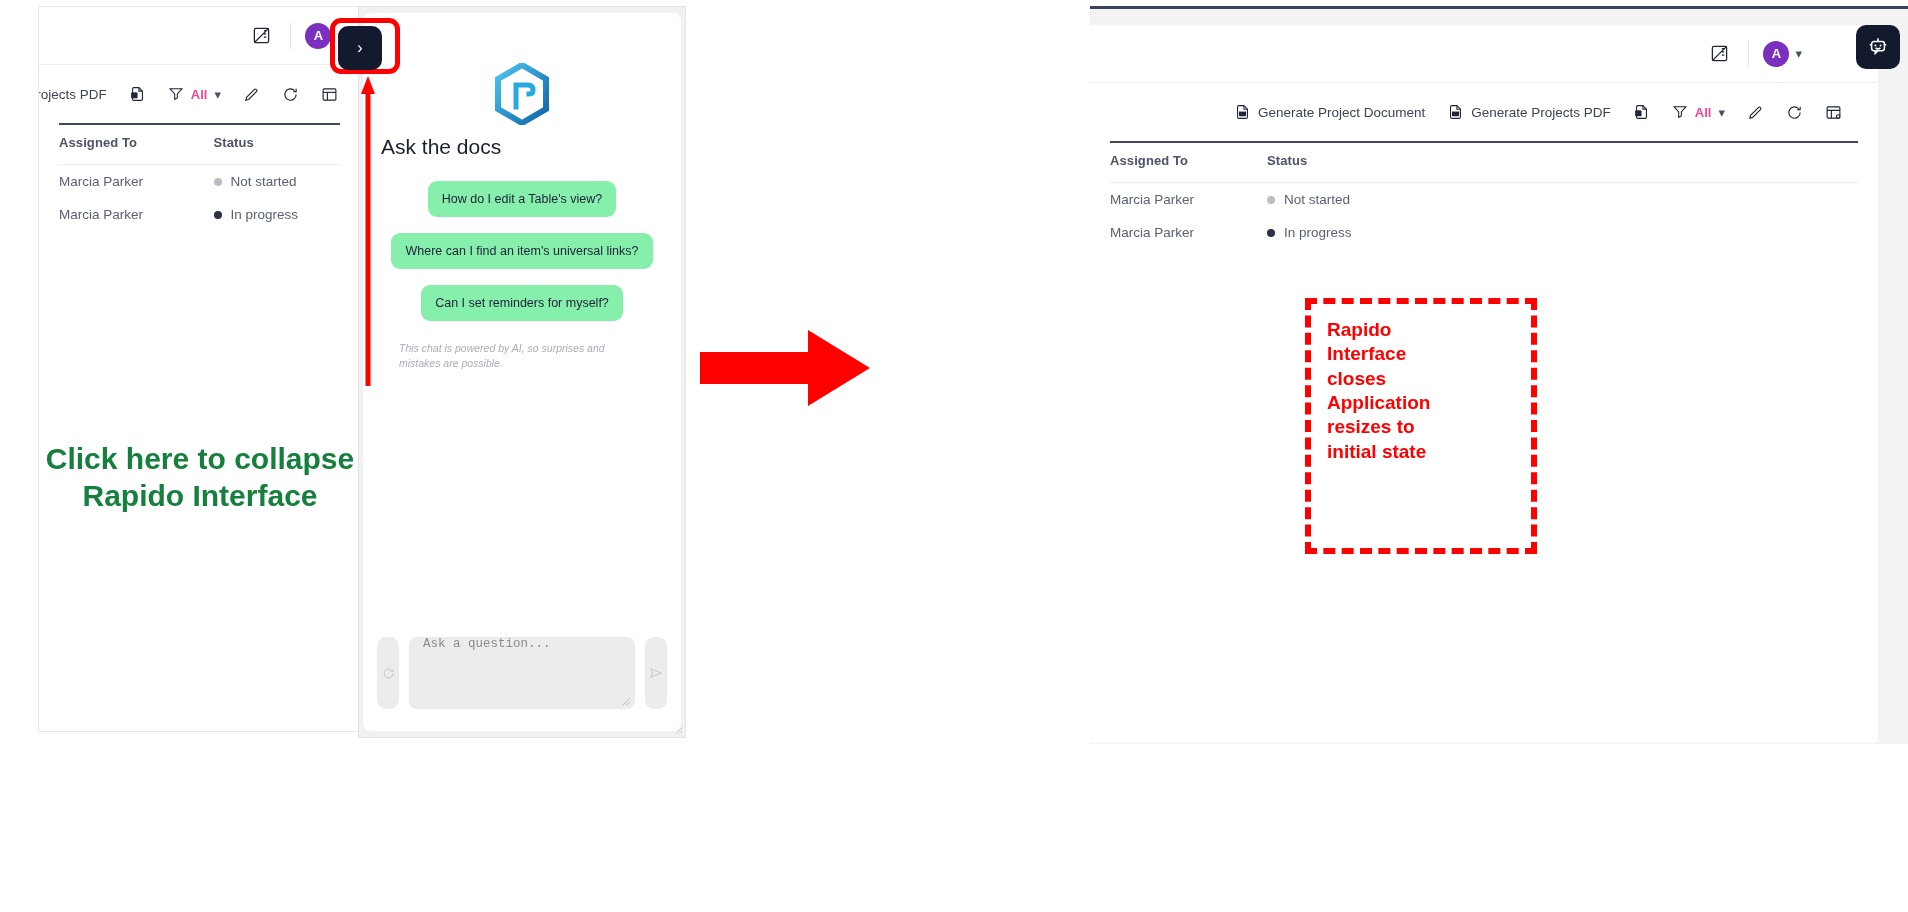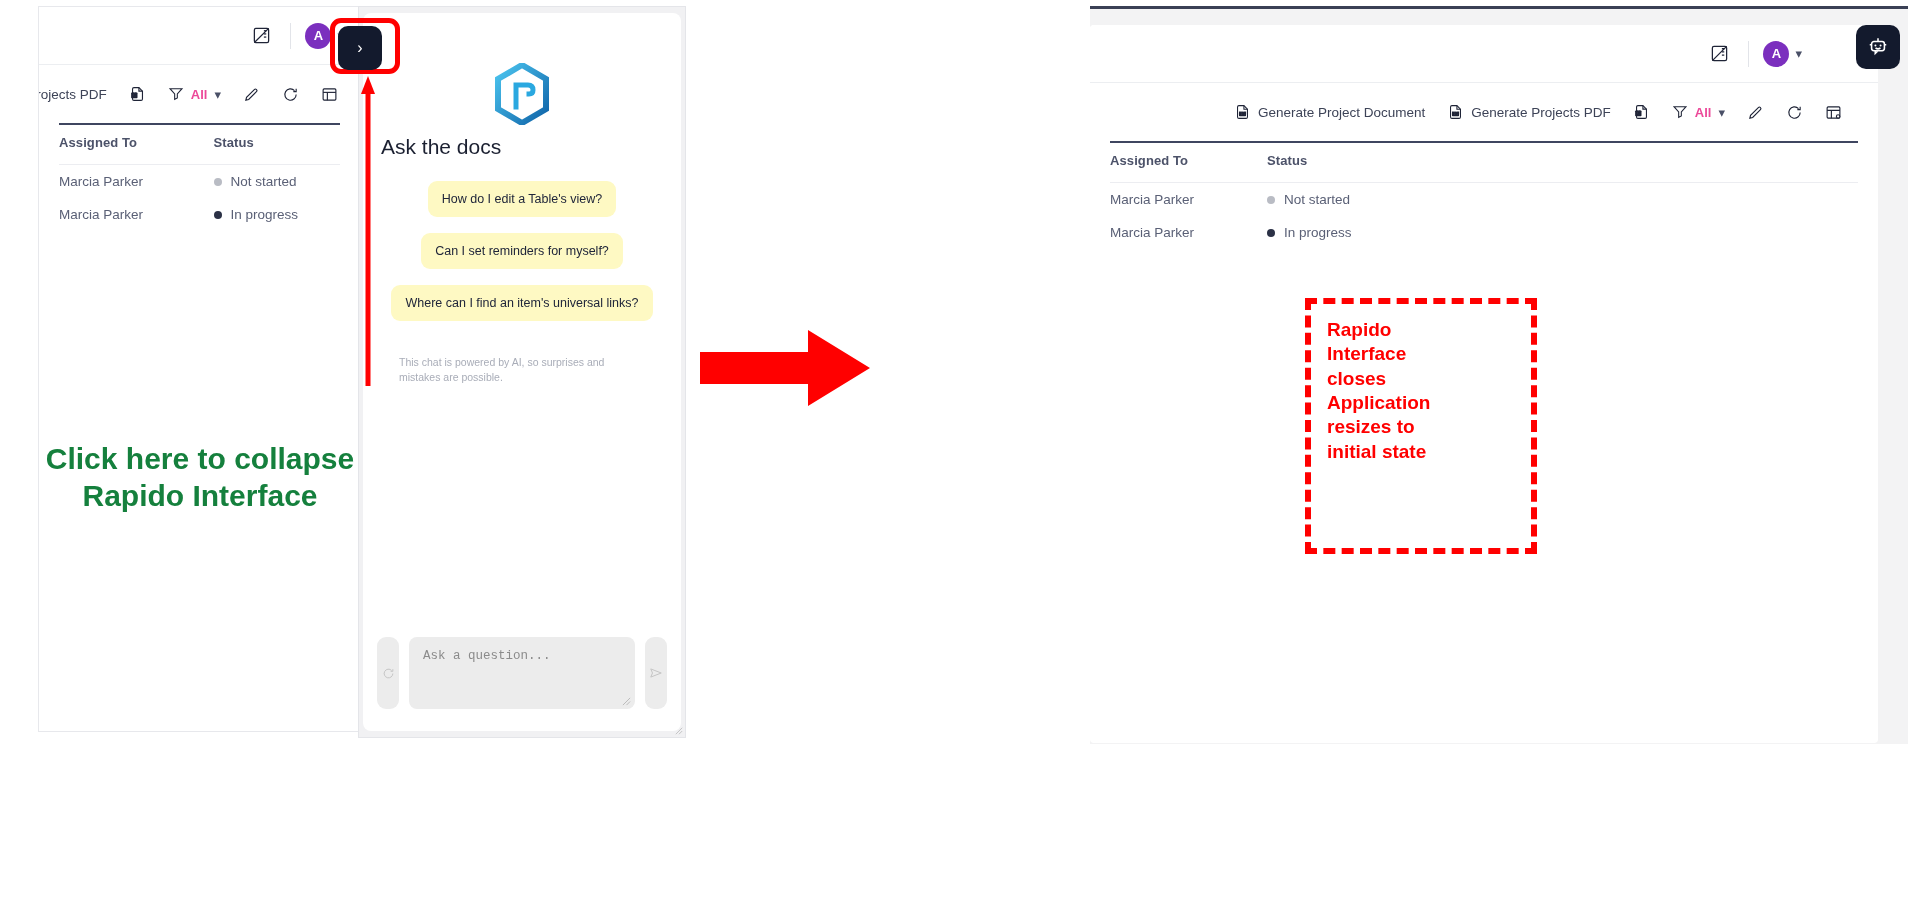--- a/index.html
+++ b/index.html
@@ -92,35 +92,35 @@
   .rapido-logo { margin:26px auto 10px auto; width:56px;height:62px; }
   .chat-title {
     font-size:21px;color:#1b2031;font-weight:400;margin-top:6px;
     font-family:"Liberation Sans",sans-serif;
   }
   .chat-sub {
     margin-top:60px;font-size:13.5px;font-weight:700;color:#2a3045;line-height:1.35;
   }
   .chips { margin-top:22px;display:flex;flex-direction:column;align-items:center;gap:16px; }
   .chip {
-    background:#fef9c3;color:#20263a;border-radius:9px;
+    background:#86efac;color:#20263a;border-radius:9px;
     padding:11px 14px;font-size:12.5px;cursor:pointer;white-space:nowrap;
   }
-  .disclaimer { margin-top:34px;font-size:10.5px;color:#a9adb8;line-height:1.45;padding:0 18px; }
+  .disclaimer { margin-top:20px;font-size:10.5px;color:#a9adb8;line-height:1.45;padding:0 18px;font-style:italic; }
 
   .chat-input-row {
     display:flex;align-items:stretch;gap:10px;padding:14px 14px 22px 14px;
   }
   .side-pill {
     width:22px;border-radius:9px;background:#ececec;
     display:flex;align-items:center;justify-content:center;color:#c2c2c2;cursor:pointer;
   }
   .textarea-box {
     flex:1;background:#ececec;border-radius:8px;height:72px;position:relative;
-    padding:12px 14px;
+    padding:0 14px;
   }
   .textarea-ph {
     font-family:"Liberation Mono", monospace;font-size:12.5px;color:#8b8b8b;
   }
   .resize-grip { position:absolute;right:4px;bottom:3px;width:9px;height:9px;color:#b5b5b5; }
 
   
   #right-group { position:absolute; left:1090px; top:6px; width:818px; height:738px; }
   #right-shell {
     position:absolute;left:0;top:0;width:818px;height:738px;background:#f3f3f4;
@@ -269,22 +269,22 @@
             </defs>
             <path d="M28 2 L52 16 L52 46 L28 60 L4 46 L4 16 Z" fill="none" stroke="url(#hexg)" stroke-width="6"></path>
             <path d="M22 44 L22 22 L34 22 Q39 22 39 27 Q39 31 35 31" fill="none" stroke="#2aa8e0" stroke-width="5" stroke-linecap="square"></path>
           </svg>
         </div>
         <div class="chat-title">Ask the docs</div>
 
 
         <div class="chips">
           <div class="chip">How do I edit a Table's view?</div>
+          <div class="chip">Where can I find an item's universal links?</div>
           <div class="chip">Can I set reminders for myself?</div>
-          <div class="chip">Where can I find an item's universal links?</div>
         </div>
 
         <div class="disclaimer">This chat is powered by AI, so surprises and mistakes are possible.</div>
       </div>
 
       <div class="chat-input-row">
         <div class="side-pill">
           <svg width="13" height="13" viewBox="0 0 24 24" fill="none" stroke="#c4c4c4" stroke-width="1.8">
             <path d="M20 12a8 8 0 1 1-2.3-5.6"></path>
               <path d="M20 4v4h-4"></path>

